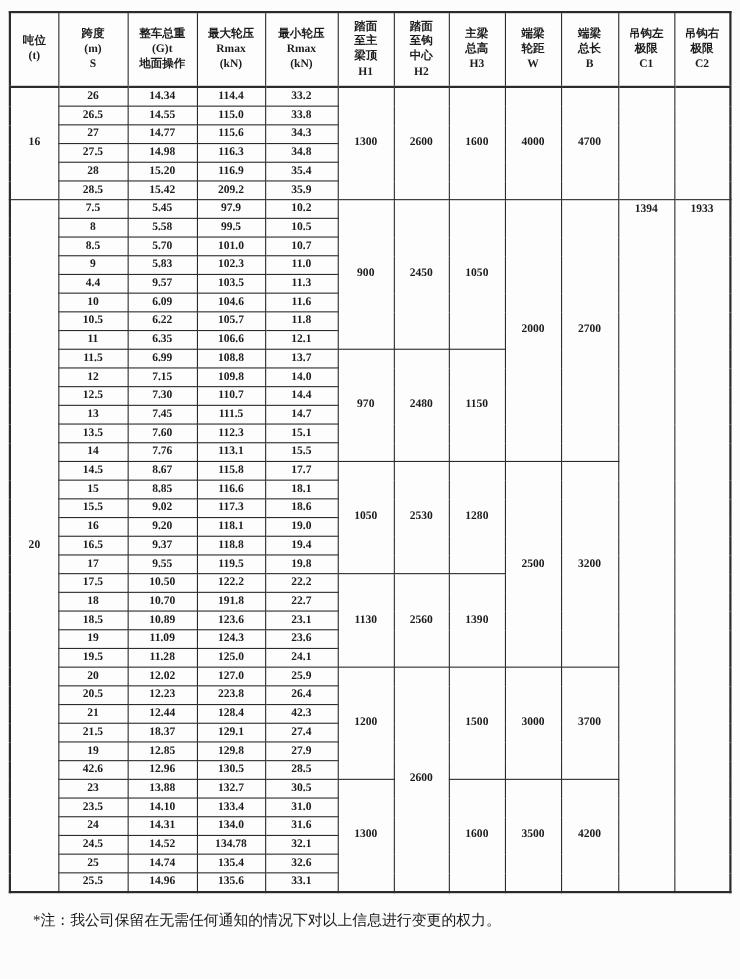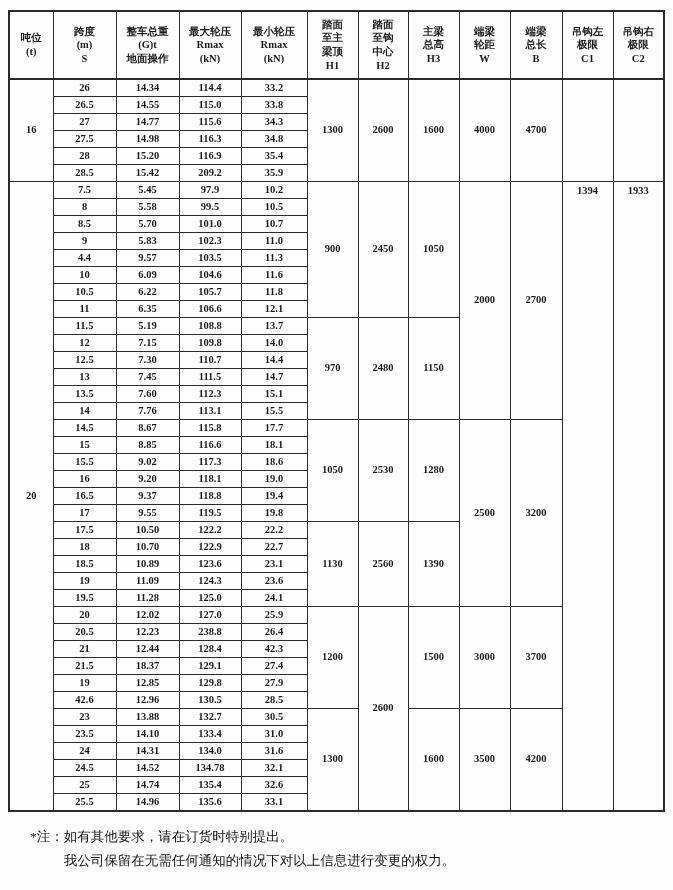--- a/index.html
+++ b/index.html
@@ -227,21 +227,21 @@
           <td>11.8</td>
         </tr>
         <tr>
           <td>11</td>
           <td>6.35</td>
           <td>106.6</td>
           <td>12.1</td>
         </tr>
         <tr>
           <td>11.5</td>
-          <td>5.19</td>
+          <td>6.99</td>
           <td>108.8</td>
           <td>13.7</td>
           <td rowspan="6">970</td>
           <td rowspan="6">2480</td>
           <td rowspan="6">1150</td>
         </tr>
         <tr>
           <td>12</td>
           <td>7.15</td>
           <td>109.8</td>
@@ -317,21 +317,21 @@
           <td>10.50</td>
           <td>122.2</td>
           <td>22.2</td>
           <td rowspan="5">1130</td>
           <td rowspan="5">2560</td>
           <td rowspan="5">1390</td>
         </tr>
         <tr>
           <td>18</td>
           <td>10.70</td>
-          <td>122.9</td>
+          <td>191.8</td>
           <td>22.7</td>
         </tr>
         <tr>
           <td>18.5</td>
           <td>10.89</td>
           <td>123.6</td>
           <td>23.1</td>
         </tr>
         <tr>
           <td>19</td>
@@ -352,21 +352,21 @@
           <td>25.9</td>
           <td rowspan="6">1200</td>
           <td rowspan="12">2600</td>
           <td rowspan="6">1500</td>
           <td rowspan="6">3000</td>
           <td rowspan="6">3700</td>
         </tr>
         <tr>
           <td>20.5</td>
           <td>12.23</td>
-          <td>238.8</td>
+          <td>223.8</td>
           <td>26.4</td>
         </tr>
         <tr>
           <td>21</td>
           <td>12.44</td>
           <td>128.4</td>
           <td>42.3</td>
         </tr>
         <tr>
           <td>21.5</td>
@@ -425,18 +425,17 @@
           <td>14.96</td>
           <td>135.6</td>
           <td>33.1</td>
         </tr>
       </tbody>
   </table>
 
   <div class="notes">
     <span class="marker">*注：</span>
     <span class="note-lines">
-      <span class="note-line">如有其他要求，请在订货时特别提出。</span>
       <span class="note-line">我公司保留在无需任何通知的情况下对以上信息进行变更的权力。</span>
     </span>
   </div>
 
 </div>
 
 </body></html>

